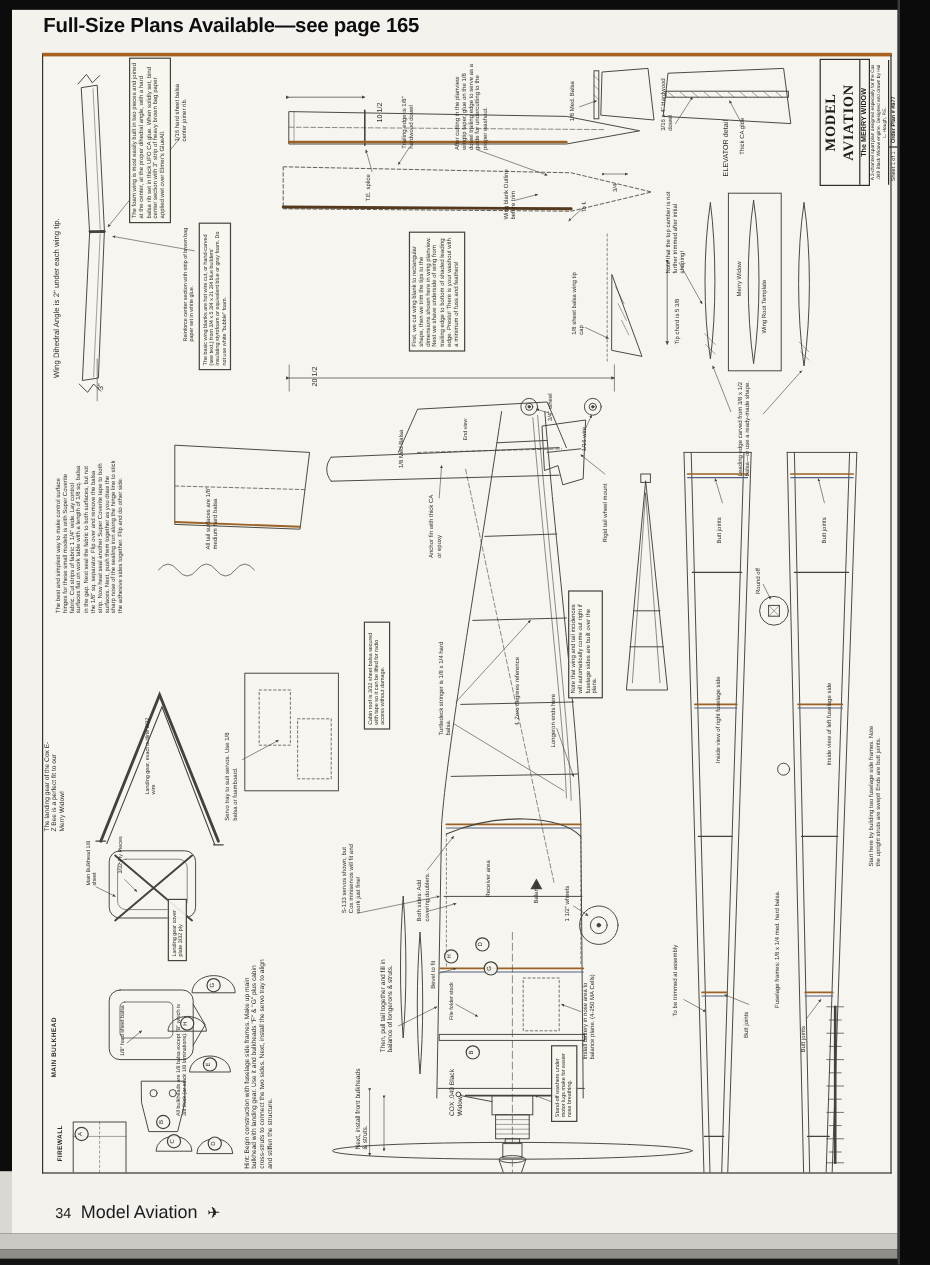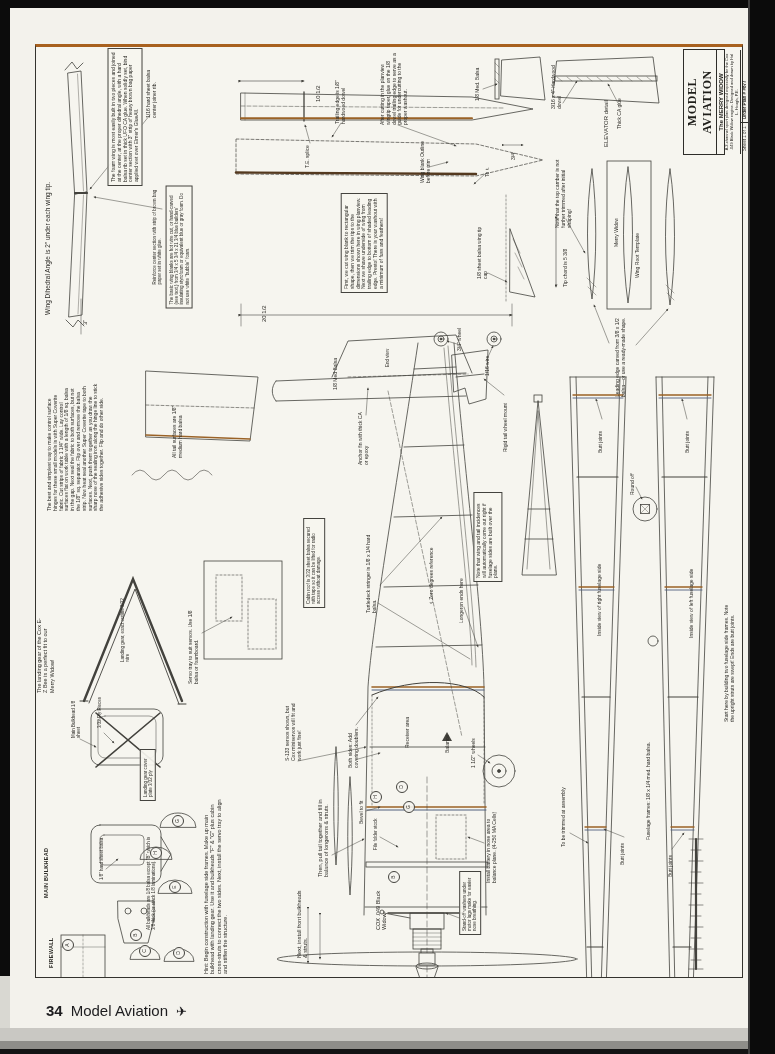--- a/index.html
+++ b/index.html
@@ -28,37 +28,38 @@
          transform:rotate(-90deg);border:1.2px solid #2e2d29;background:#f6f5ef;box-sizing:border-box;
          display:flex;flex-direction:column;color:#1f1e1a;}
   .tb-pub{font-family:"Liberation Serif",serif;font-weight:bold;font-size:12px;text-align:center;
           border-bottom:1px solid #2e2d29;letter-spacing:.6px;padding:1px 0;}
   .tb-name{font-size:6px;font-weight:bold;text-align:center;padding-top:1px;}
   .tb-desc{font-size:4px;text-align:center;line-height:1.3;flex:1;padding:0 2px;}
   .tb-foot{display:flex;border-top:1px solid #2e2d29;font-size:4.6px;}
   .tb-foot .s1{border-right:1px solid #2e2d29;padding:1px 3px;}
   .tb-foot .s2{padding:1px 3px;font-weight:bold;}
   .footer{position:absolute;left:46px;top:1002px;display:flex;gap:8px;align-items:baseline;color:#1c1c1e;}
-  .footer .num{font-weight:bold;font-size:15px;}
+  .footer .num{font-weight:normal;font-size:12px;}
   .footer .mag{font-size:15px;}
   .footer .pl{font-size:13px;}
 </style>
 </head>
 <body>
 
 <div class="scan">
   <div class="paper"></div>
   <div class="bar-top"></div>
   <div class="bar-left"></div>
   <div class="paper-left"></div>
   <div class="band-a"></div>
   <div class="band-b"></div>
   <div class="band-c"></div>
   <div class="bar-right"></div>
 
+  <div class="header">Full-Size Plans Available—see page 165</div>
 
   <div class="plan" id="plan">
     <svg width="706" height="930" viewBox="0 0 706 930">
       <defs>
         <marker id="ah" viewBox="0 0 8 8" refX="7" refY="4" markerWidth="5" markerHeight="5" orient="auto">
           <path d="M0,0L8,4L0,8Z" fill="#43423d"></path>
         </marker>
       </defs>
       <g stroke="#43423d" stroke-width="0.8" fill="none" stroke-linecap="round">
 

